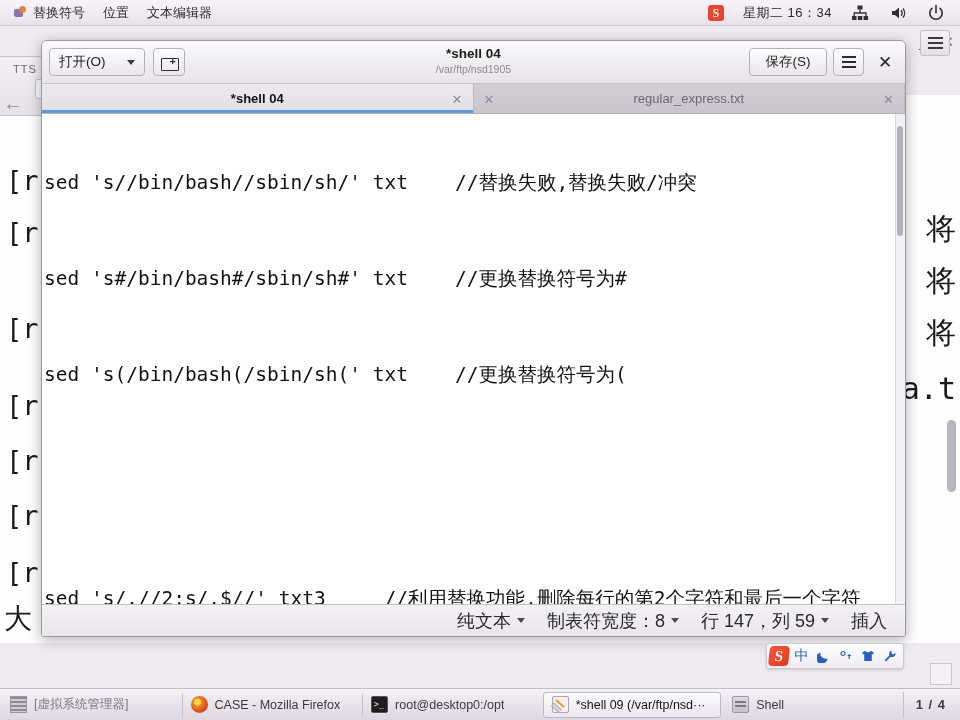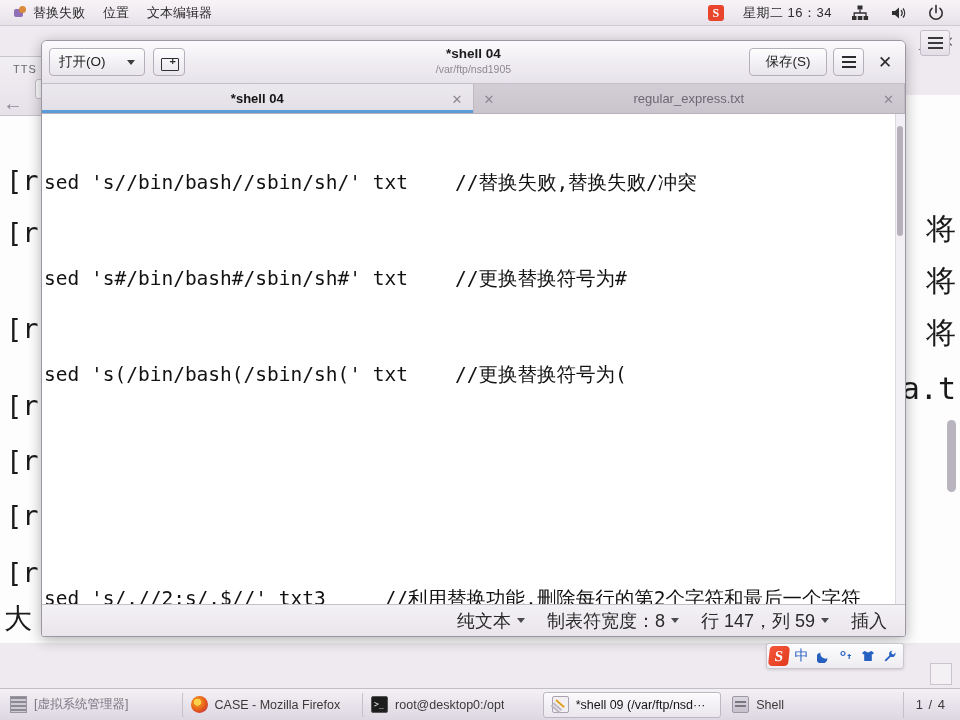--- a/index.html
+++ b/index.html
@@ -296,21 +296,21 @@
   .tico-gedit { background: #f3f0f5; border:1px solid #a9a3b0; border-radius:2px; }
   .tico-gedit::after {
     content:""; position:absolute; left: 3px; top: 2px; width: 11px; height: 2px;
     background:#e0a31f; transform: rotate(42deg); transform-origin: left center;
     box-shadow: 0 4px 0 #bdb7c3, 0 7px 0 #bdb7c3;
   }
   .tico-shell { background: linear-gradient(to bottom,#dcd8e0,#c5c0cb); border:1px solid #9d98a5; border-radius:2px; }
   .tico-shell::after { content:""; position:absolute; left:2px; top:4px; width:11px; height:2px; background:#7b7682; box-shadow:0 4px 0 #7b7682; }
   #workspace-indicator {
     flex: 0 0 auto; padding: 0 14px 0 12px; font-size: 13px; color: #3a3a3a;
-    border-left: 1px solid #c6c0cb; height: 26px; display:flex; align-items:center; letter-spacing: 1px;
+    border-left: 1px solid #c6c0cb; height: 26px; display:flex; align-items:center; letter-spacing: 1px; font-weight: bold;
   }
 </style>
 </head>
 <body>
 
 <div id="desktop">
 
   <div id="bg-top-outline"></div>
 
   <div id="bg-browser">
@@ -343,21 +343,21 @@
   <div id="bg-win-btns">
     <span>_</span>
     <span>✕</span>
   </div>
   <div id="bg-bottom-right-box"></div>
 
   <div id="top-panel">
     <div id="panel-left">
       <div class="panel-item">
         <span class="app-logo"></span>
-        <span>替换失败</span>
+        <span>替换符号</span>
       </div>
       <div class="panel-item">
         <span>位置</span>
       </div>
       <div class="panel-item">
         <span>文本编辑器</span>
       </div>
     </div>
     <div id="panel-right">
       <div class="panel-item">

